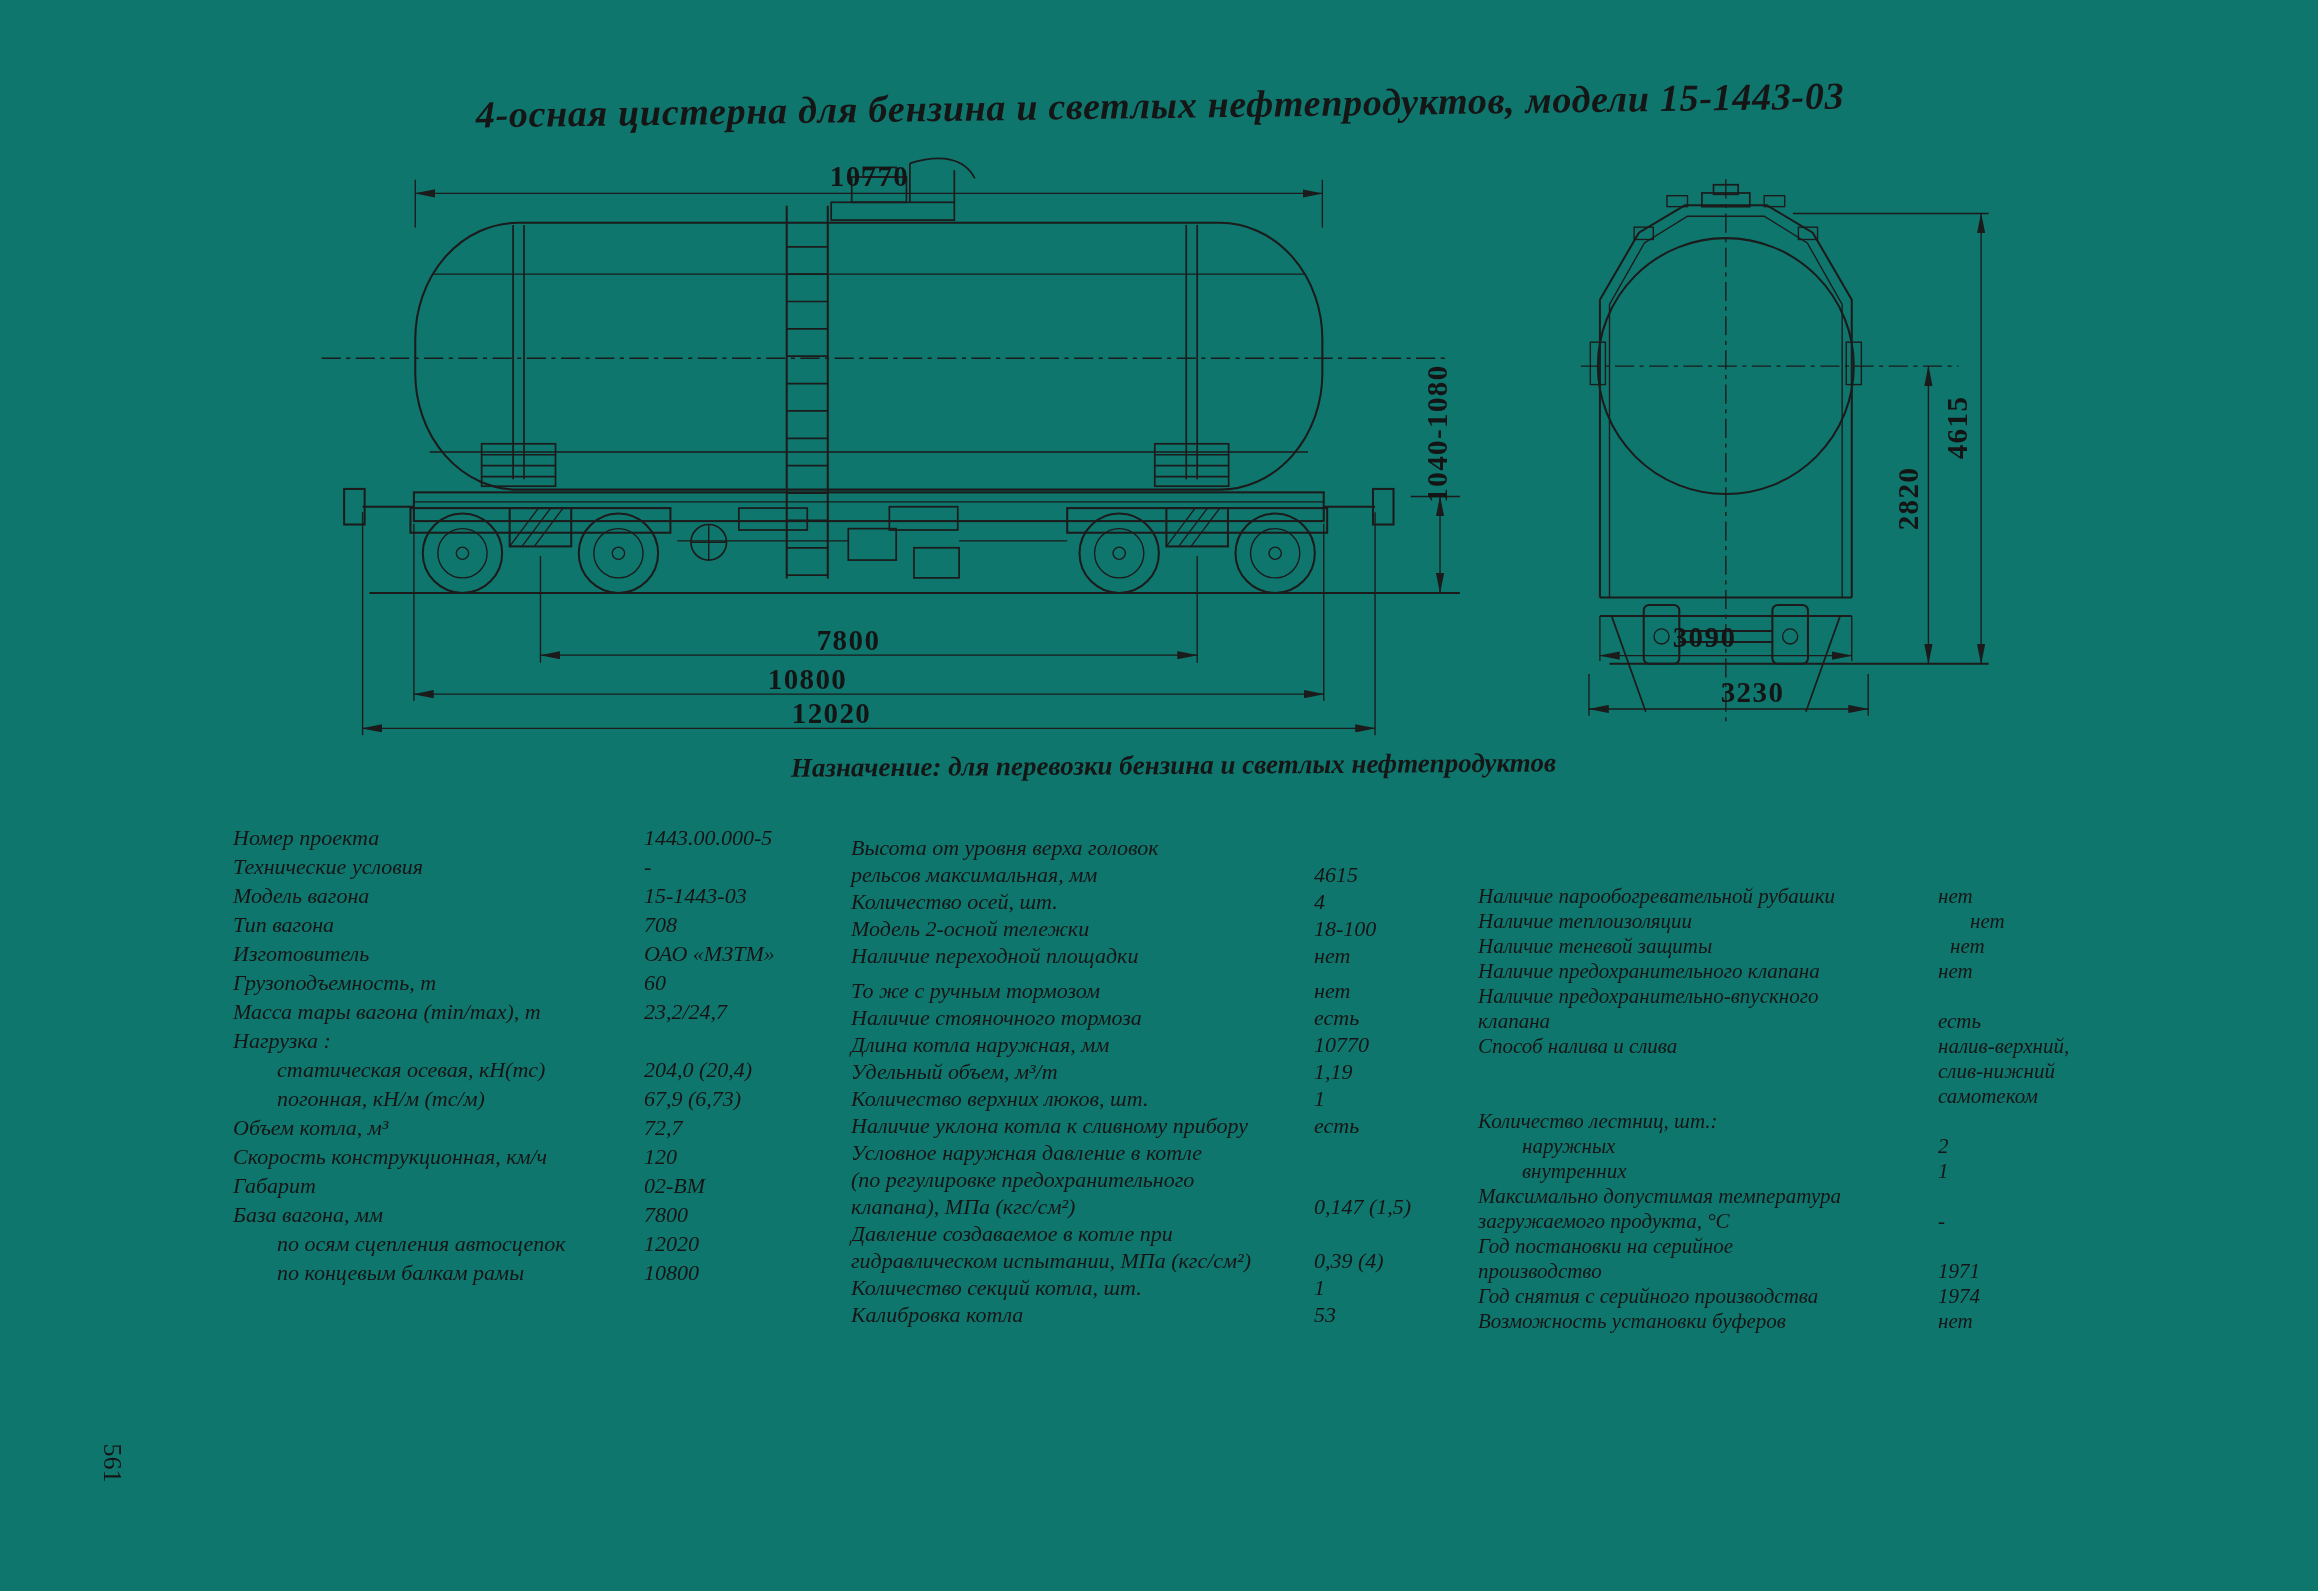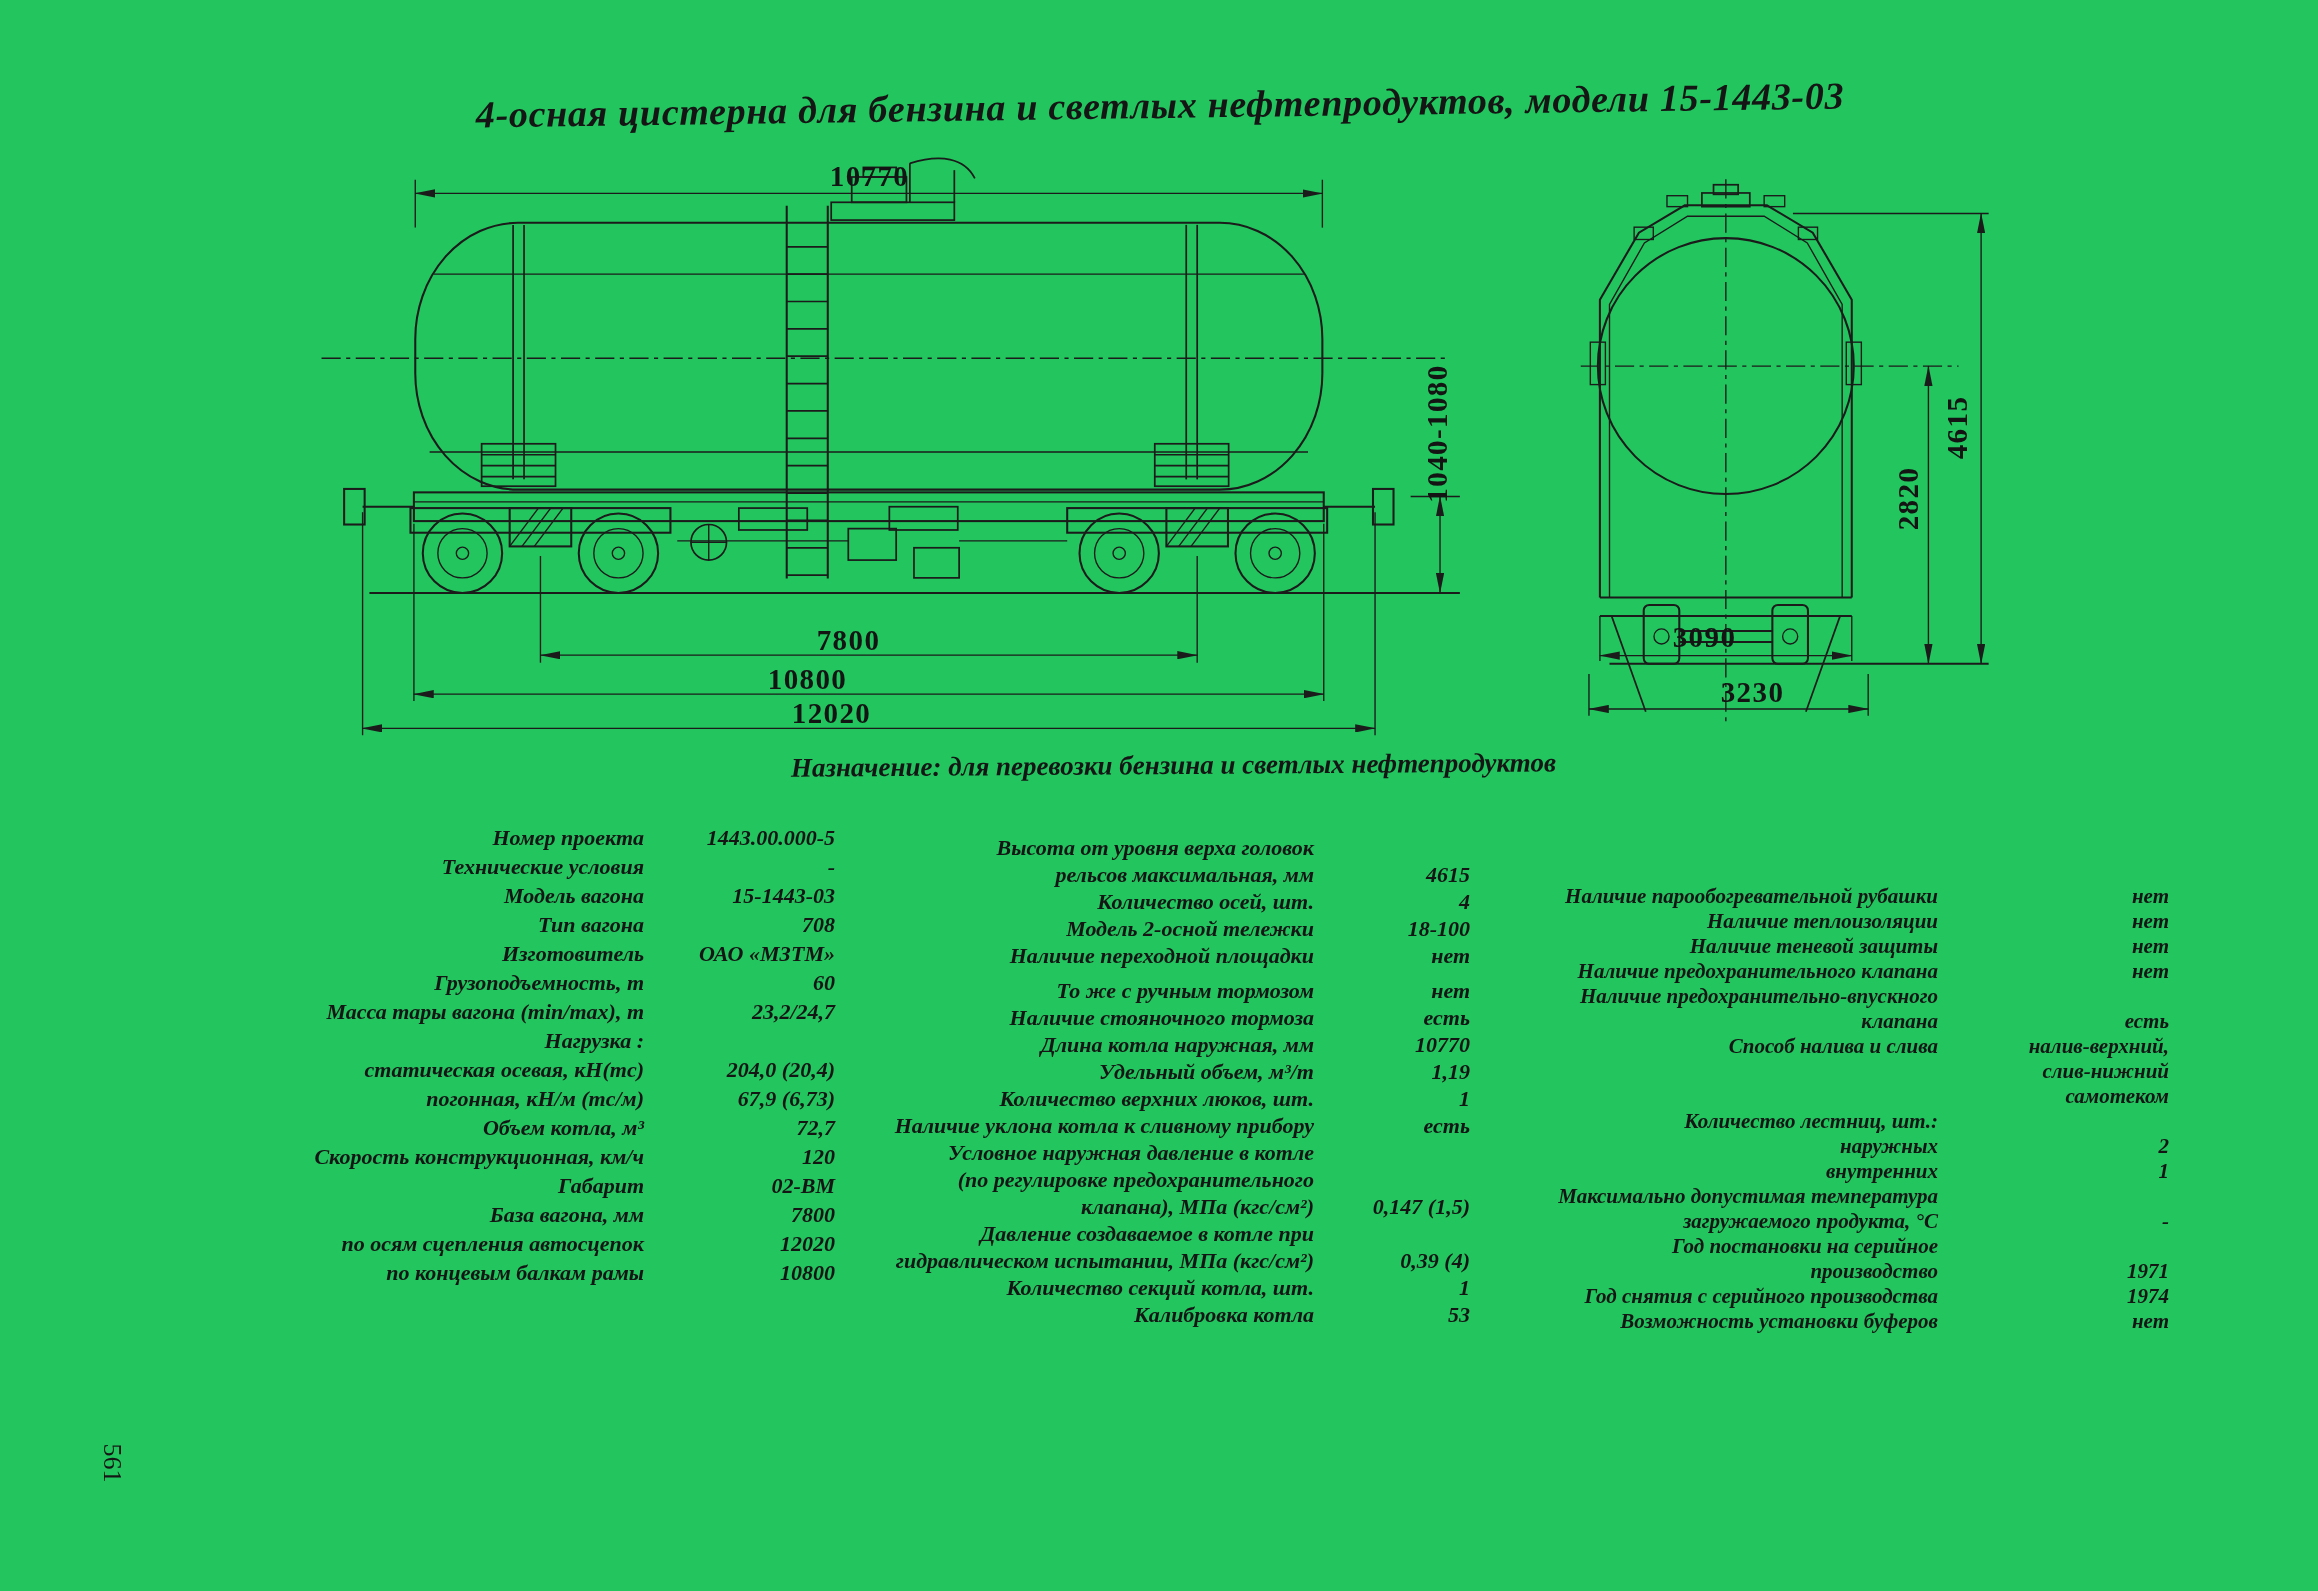--- a/index.html
+++ b/index.html
@@ -1,26 +1,26 @@
 <!DOCTYPE html>
 <html style="font-size:11px"><head>
 <meta charset="utf-8">
 <style>
   html,body{margin:0;padding:0;background:#d8d8d8;}
-  .page{position:relative;width:2319px;height:1591px;background:#22c55e;overflow:hidden;
+  .page{position:relative;width:2319px;height:1591px;background:#0f766e;overflow:hidden;
         font-family:"Liberation Serif","DejaVu Serif",serif;color:#151515;}
   .title{position:absolute;left:226px;top:83px;width:1868px;text-align:center;
          font-size:38px;font-weight:bold;font-style:italic;transform:rotate(-0.8deg);letter-spacing:0.7px;}
   .purpose{position:absolute;left:342px;top:750px;width:1663px;text-align:center;
          font-size:27px;font-weight:bold;font-style:italic;transform:rotate(-0.4deg);}
   .drawing{position:absolute;}
   .dim{position:absolute;font-size:29px;font-weight:bold;text-align:center;letter-spacing:1.4px;color:#141414;}
   .rot{transform:rotate(-90deg);}
   .speccol{position:absolute;}
-  .spec-row{display:flex;font-size:22px;font-weight:bold;font-style:italic;align-items:flex-end;text-align:right;}
+  .spec-row{display:flex;font-size:22px;font-weight:normal;font-style:italic;align-items:flex-end;}
   #col1 .spec-row{line-height:29px;}
   #col2 .spec-row{line-height:27px;}
   #col3 .spec-row{line-height:25px;font-size:21px;}
   .spec-label{white-space:pre-line;box-sizing:border-box;flex:none;}
   #col1 .spec-label{width:411px;}
   #col2 .spec-label{width:463px;}
   #col3 .spec-label{width:460px;}
   .indent .spec-label{padding-left:44px;}
   .spec-value{white-space:pre-line;flex:1;}
   .pagenum{position:absolute;left:78px;top:1448px;width:68px;height:30px;text-align:center;

